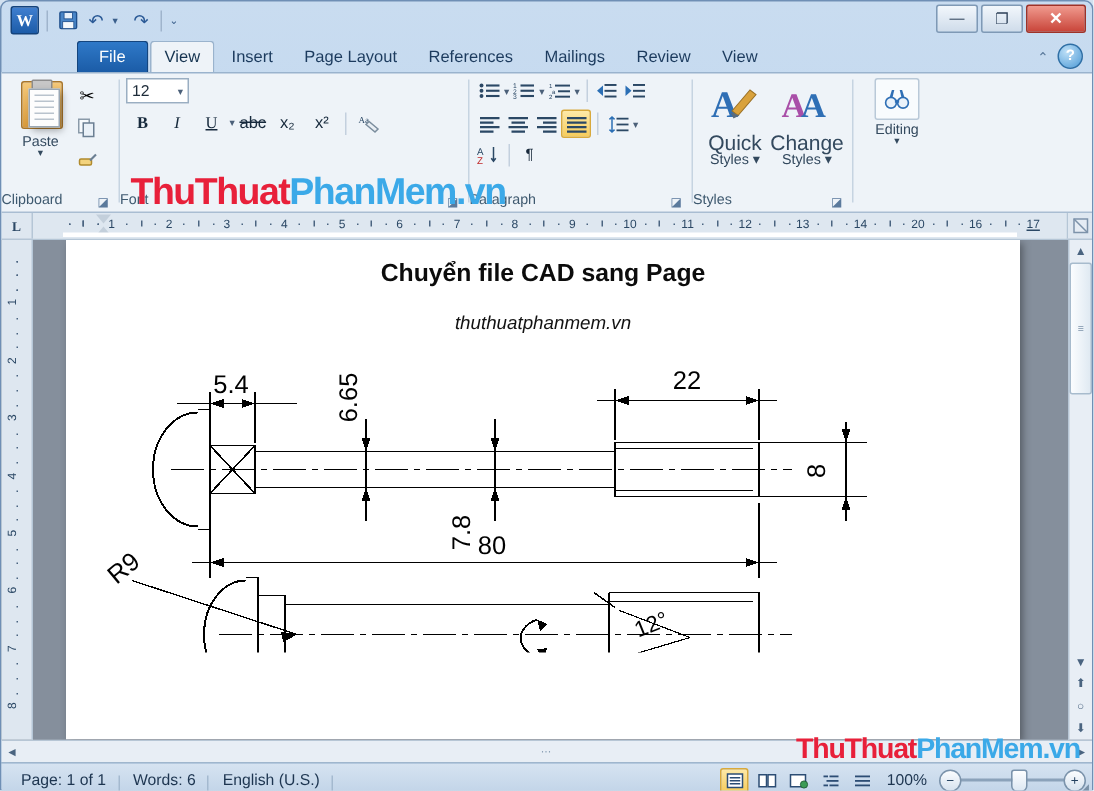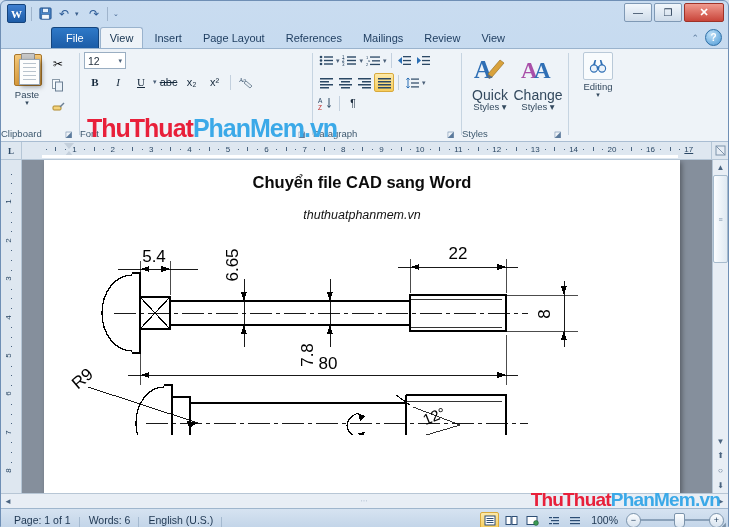--- a/index.html
+++ b/index.html
@@ -688,21 +688,21 @@
         <div class="vnum" style="top: 306.2px;">8</div>
         <div class="vdot" style="top: 282.4px;"></div>
         <div class="vdot" style="top: 292px;"></div>
         <div class="vdot" style="top: 301.6px;"></div>
         <div class="vdot" style="top: 13.6px;"></div>
         <div class="vdot" style="top: 23.2px;"></div>
         <div class="vdot" style="top: 32.8px;"></div>
       </div>
     <div class="canvas">
       <div class="page">
-        <div class="doc-title">Chuyển file CAD sang Word</div>
+        <div class="doc-title">Chuyển file CAD sang Page</div>
         <div class="doc-sub">thuthuatphanmem.vn</div>
 
         <svg class="cad" viewBox="0 0 600 200">
           <g stroke="#000" fill="none" stroke-width="1.1" shape-rendering="crispEdges">
 
             <path d="M74 40 A30 38 0 0 0 74 116" stroke-width="1.3"></path>
 
             <path d="M74 38 L82 38 L82 118 L74 118" stroke-width="1.3"></path>
 
             <rect x="82" y="62" width="30" height="32" stroke-width="1.3"></rect>

